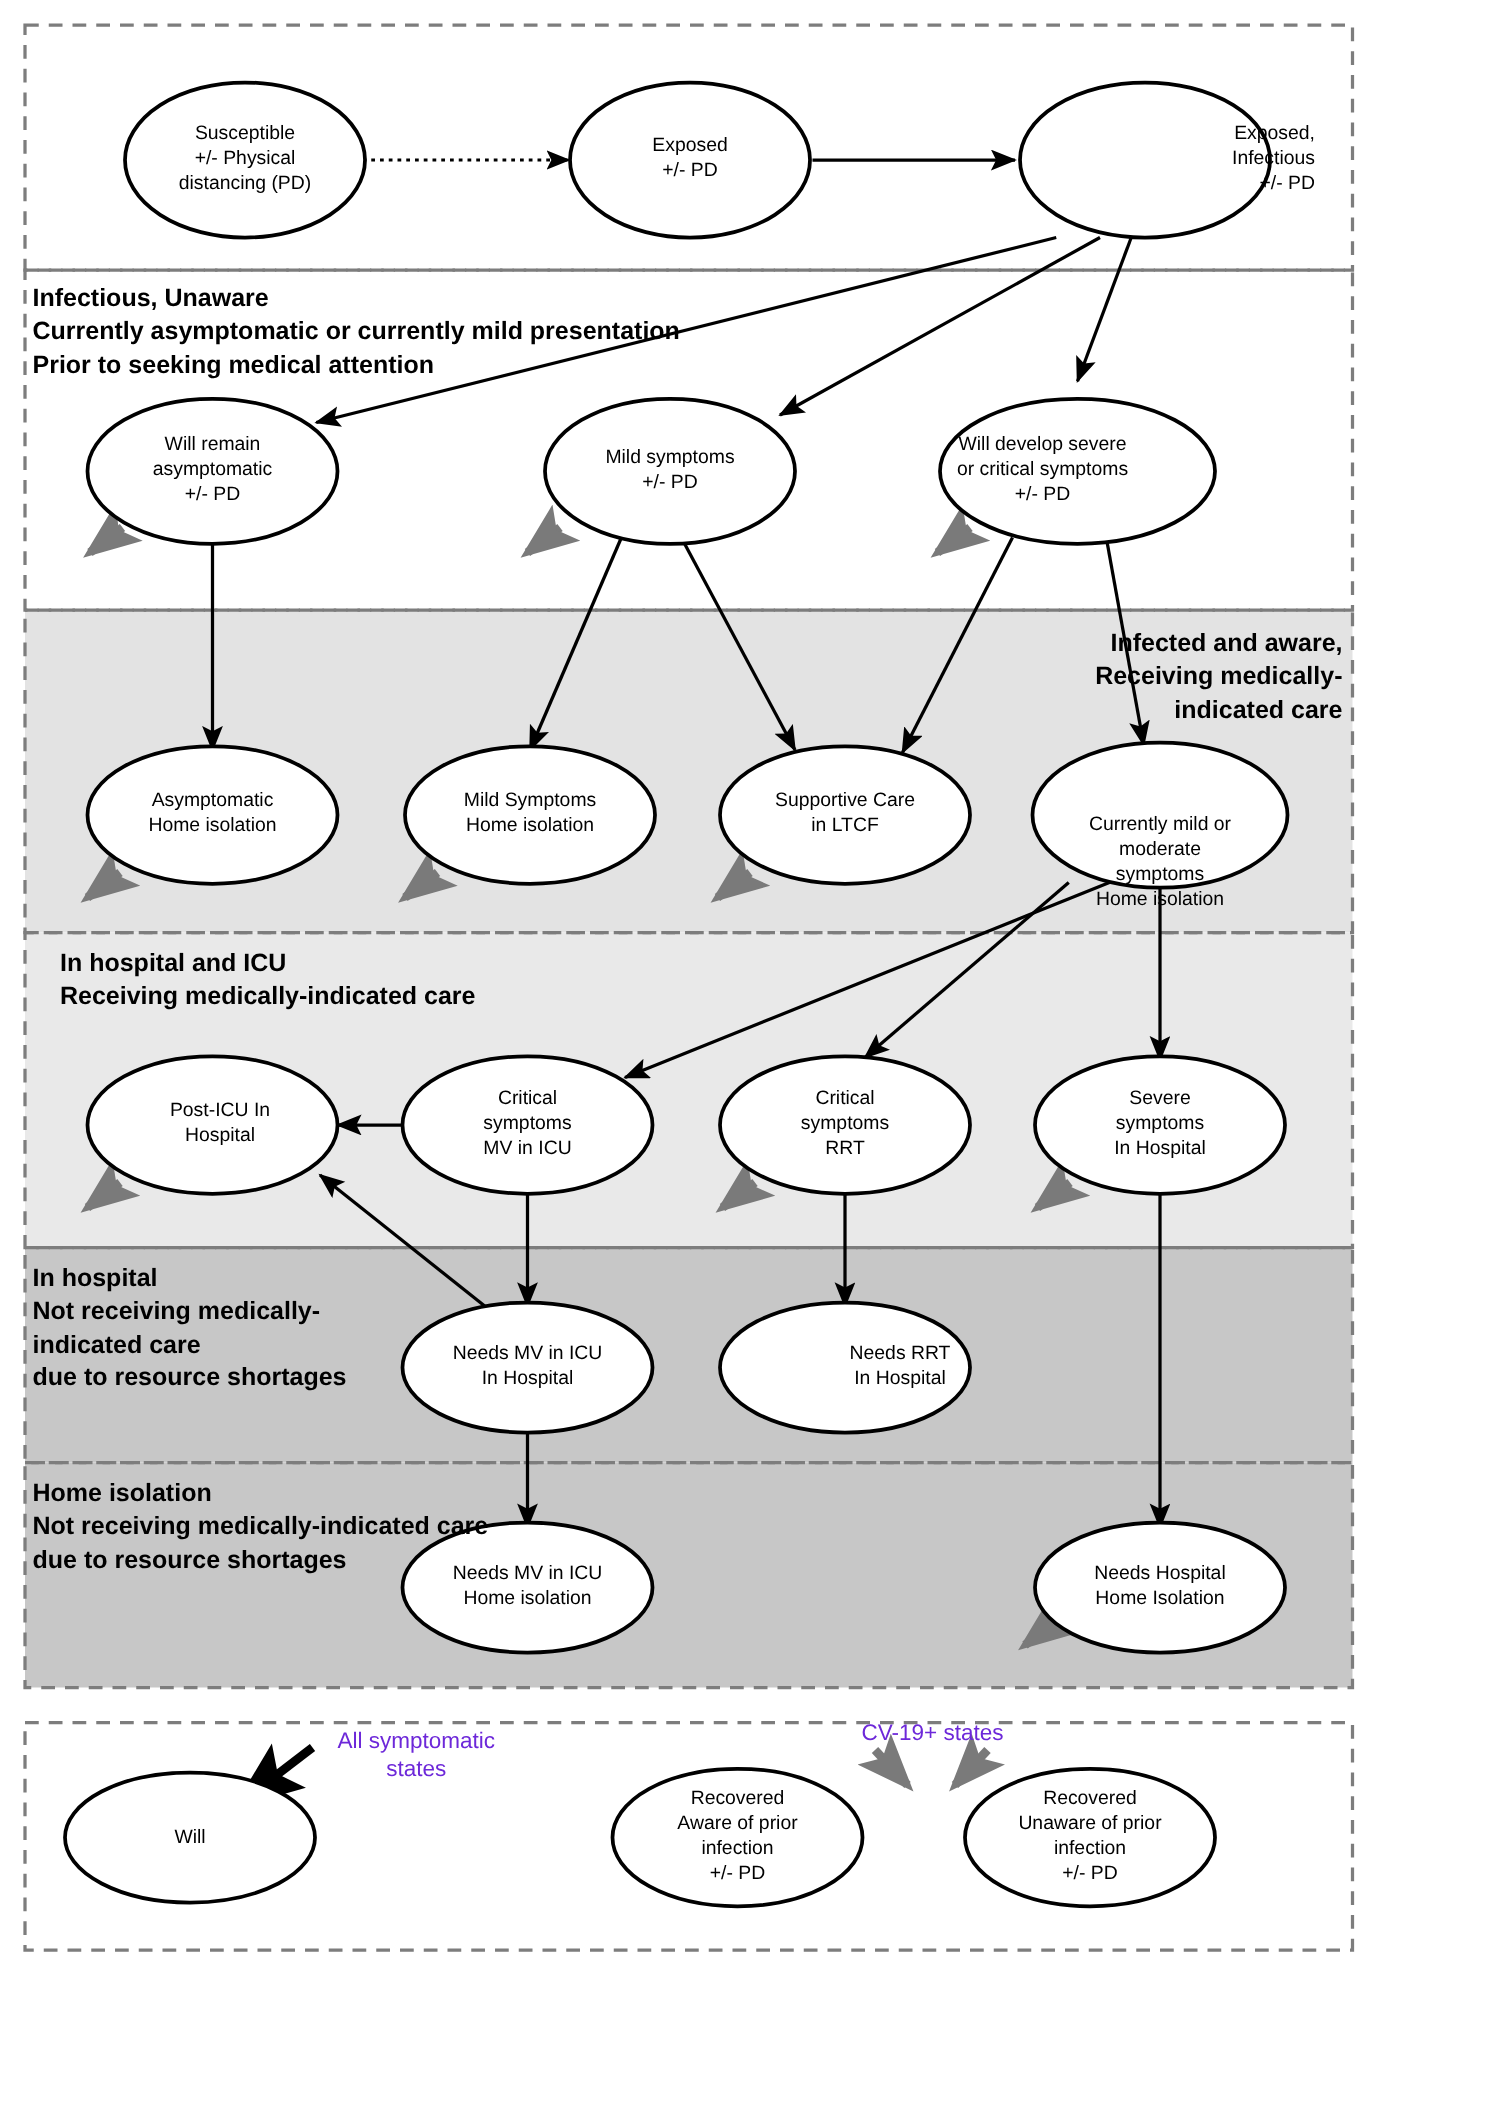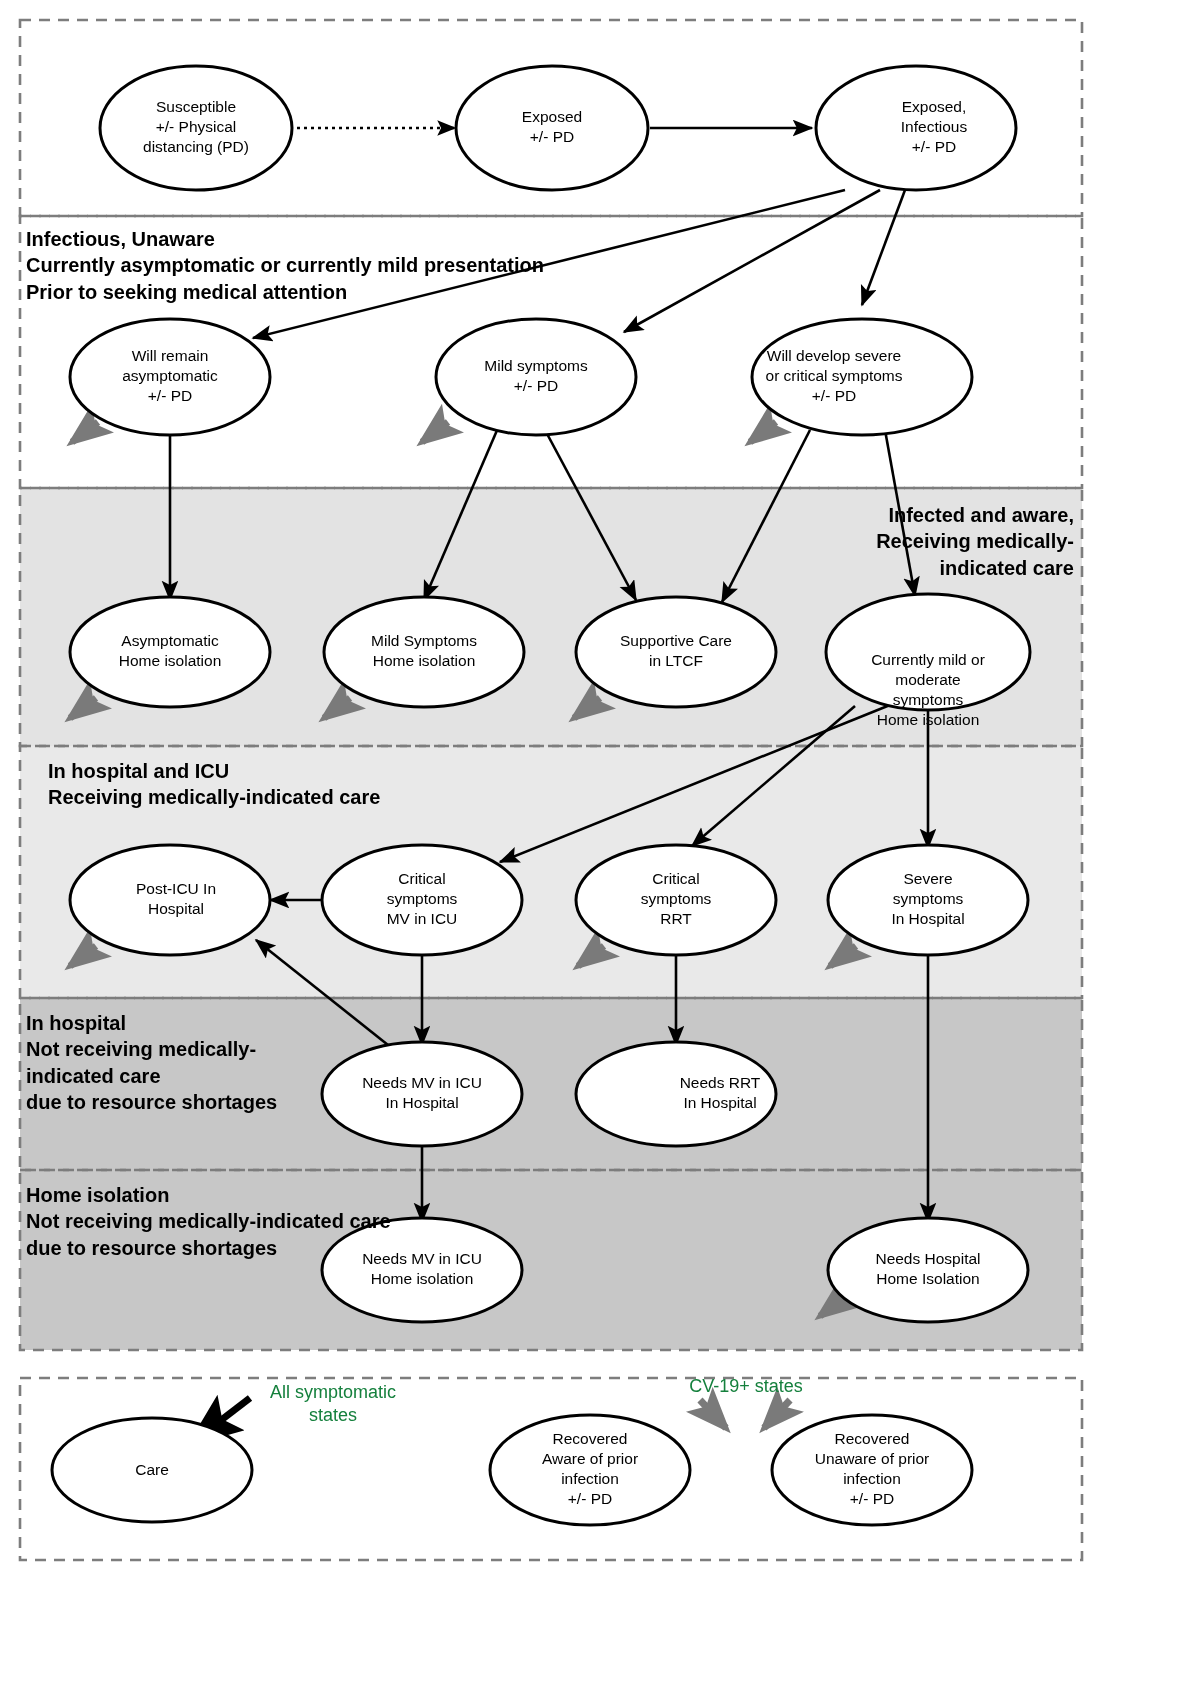--- a/index.html
+++ b/index.html
@@ -26,21 +26,21 @@
     font-weight:bold;
     line-height:1.32;
     color:#000;
     white-space:pre-line;
   }
   .band-label.right{text-align:right;}
   .annot{
     position:absolute;
     font-size:18px;
     line-height:1.25;
-    color:#15803d;
+    color:#6d28d9;
     white-space:pre-line;
     text-align:center;
   }
 </style>
 </head>
 <body>
 
 <div id="stage">
 
   <svg id="canvas" viewBox="0 0 1200 1695" xmlns="http://www.w3.org/2000/svg">
@@ -179,21 +179,21 @@
 
   <div class="band-label" style="left:26px;top:1182px;">Home isolation
 Not receiving medically-indicated care
 due to resource shortages</div>
 
   <div class="node-label" style="left:96px;top:97px;width:200px;">Susceptible
 +/- Physical
 distancing (PD)</div>
   <div class="node-label" style="left:452px;top:107px;width:200px;">Exposed
 +/- PD</div>
-  <div class="node-label" style="left:816px;top:97px;width:236px;">Exposed,
+  <div class="node-label" style="left:816px;top:97px;width:236px;text-align:right;">Exposed,
 Infectious
 +/- PD</div>
 
   <div class="node-label" style="left:70px;top:346px;width:200px;">Will remain
 asymptomatic
 +/- PD</div>
   <div class="node-label" style="left:436px;top:356px;width:200px;">Mild symptoms
 +/- PD</div>
   <div class="node-label" style="left:724px;top:346px;width:220px;">Will develop severe
 or critical symptoms
@@ -225,21 +225,21 @@
   <div class="node-label" style="left:322px;top:1073px;width:200px;">Needs MV in ICU
 In Hospital</div>
   <div class="node-label" style="left:576px;top:1073px;width:200px;margin-left:44px;">Needs RRT
 In Hospital</div>
 
   <div class="node-label" style="left:322px;top:1249px;width:200px;">Needs MV in ICU
 Home isolation</div>
   <div class="node-label" style="left:828px;top:1249px;width:200px;">Needs Hospital
 Home Isolation</div>
 
-  <div class="node-label" style="left:52px;top:1460px;width:200px;">Care</div>
+  <div class="node-label" style="left:52px;top:1460px;width:200px;">Will</div>
   <div class="node-label" style="left:490px;top:1429px;width:200px;">Recovered
 Aware of prior
 infection
 +/- PD</div>
   <div class="node-label" style="left:772px;top:1429px;width:200px;">Recovered
 Unaware of prior
 infection
 +/- PD</div>
 
   <div class="annot" style="left:238px;top:1381px;width:190px;">All symptomatic

